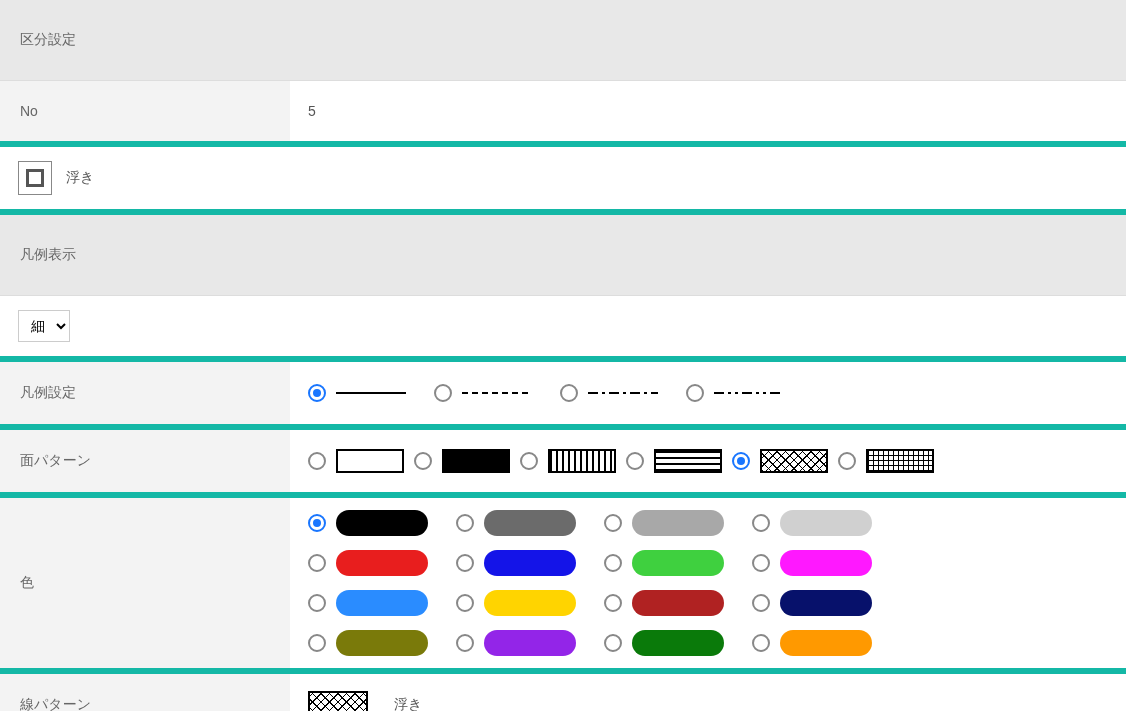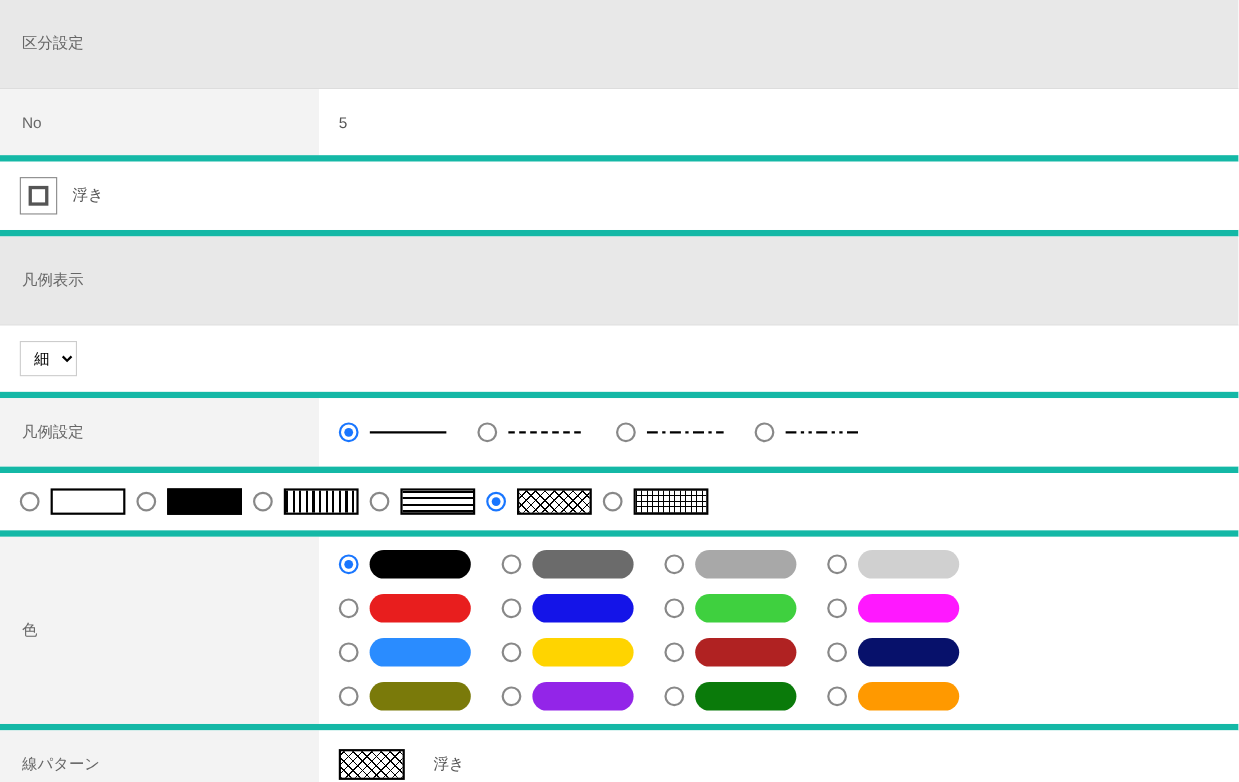--- a/index.html
+++ b/index.html
@@ -200,20 +200,23 @@
     <span class="line-group">
       <input type="radio" class="radio" name="lp" style="">
       <svg class="line-sample" height="4">
           <line x1="0" y1="2" x2="70" y2="2" stroke="#000" stroke-width="2" stroke-dasharray="10 4 3 4 3 4"></line>
         </svg>
     </span>
   </div>
 </div>
 
 <div class="row">
+  <div class="label-cell">
+    <span>面パターン</span>
+  </div>
   <div class="value-cell">
     <span class="pattern-group">
       <input type="radio" class="radio" name="fp" style="">
       <span class="pattern-swatch" style="background:#fff;"></span>
     </span>
     <span class="pattern-group">
       <input type="radio" class="radio" name="fp" style="">
       <span class="pattern-swatch" style="background:#000;"></span>
     </span>
     <span class="pattern-group">

